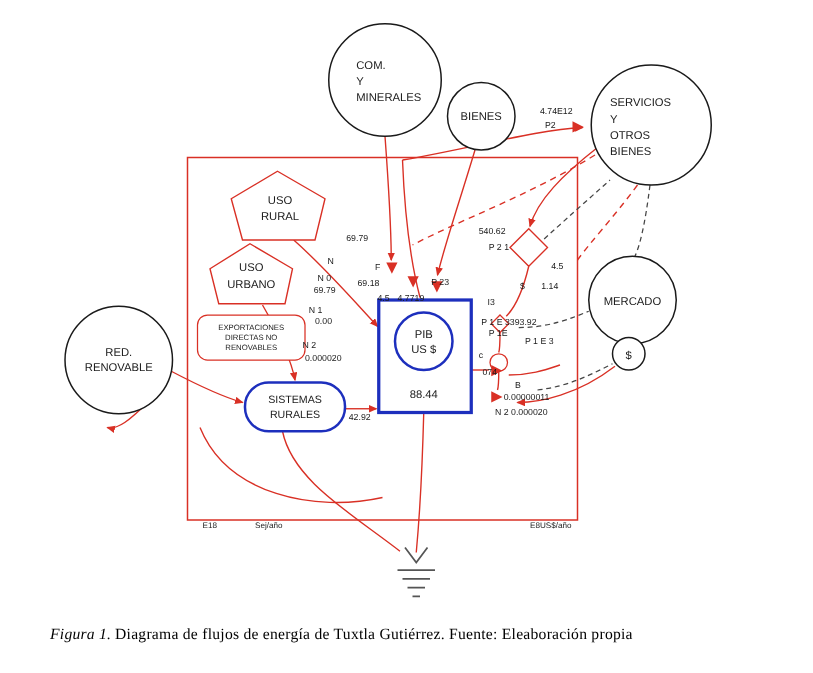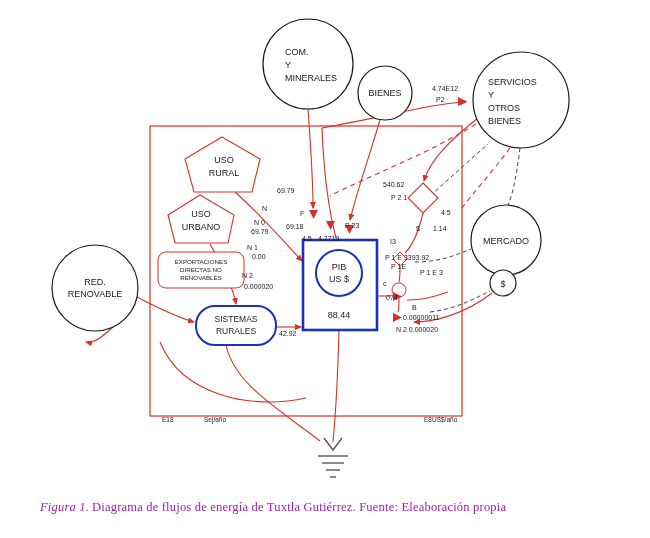--- a/index.html
+++ b/index.html
@@ -2,21 +2,21 @@
 <html><head>
 <meta charset="utf-8">
 <style>
   html,body{margin:0;padding:0;background:#ffffff;width:650px;height:538px;overflow:hidden;}
   body{font-family:"Liberation Sans", sans-serif;color:#1a1a1a;}
   .stage{position:relative;width:650px;height:538px;background:#fff;}
   svg text{font-family:"Liberation Sans", sans-serif;fill:#1a1a1a;}
   .caption{
     position:absolute;left:40px;top:500px;width:570px;
     font-family:"Liberation Serif", serif;
-    font-size:12.5px;color:#a21caf;letter-spacing:.2px;
+    font-size:12.5px;color:#000000;letter-spacing:.2px;
   }
   .caption em{font-style:italic;margin-right:3px;}
 </style>
 </head>
 <body>
 
 <div class="stage">
 <svg width="650" height="490" viewBox="0 0 650 490">
   <defs>
     <marker id="ar" markerWidth="9" markerHeight="8" refX="6" refY="3" orient="auto" markerUnits="userSpaceOnUse">

